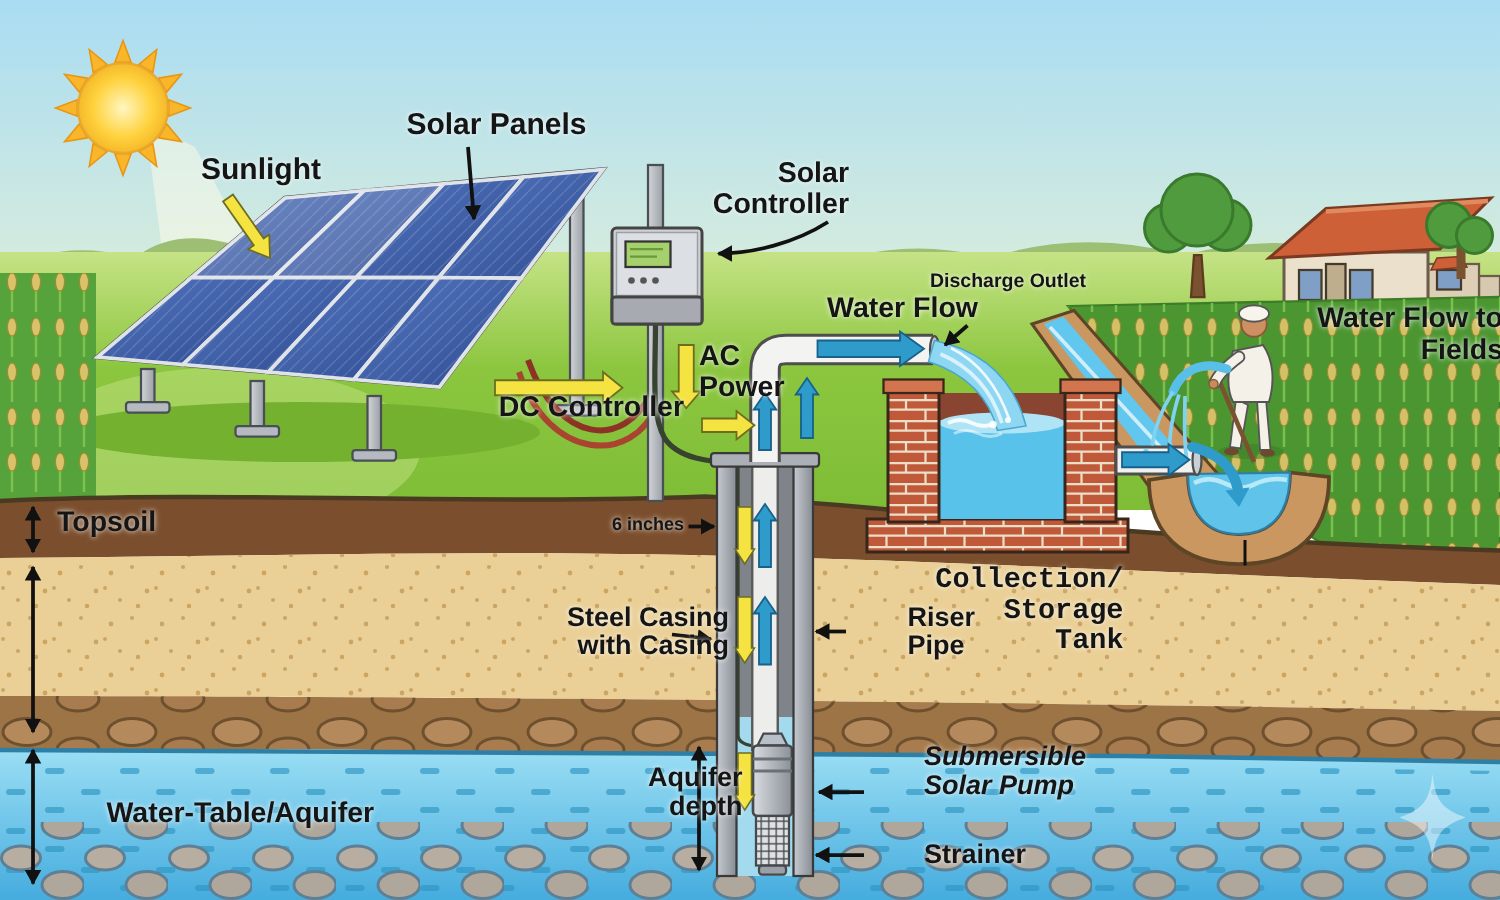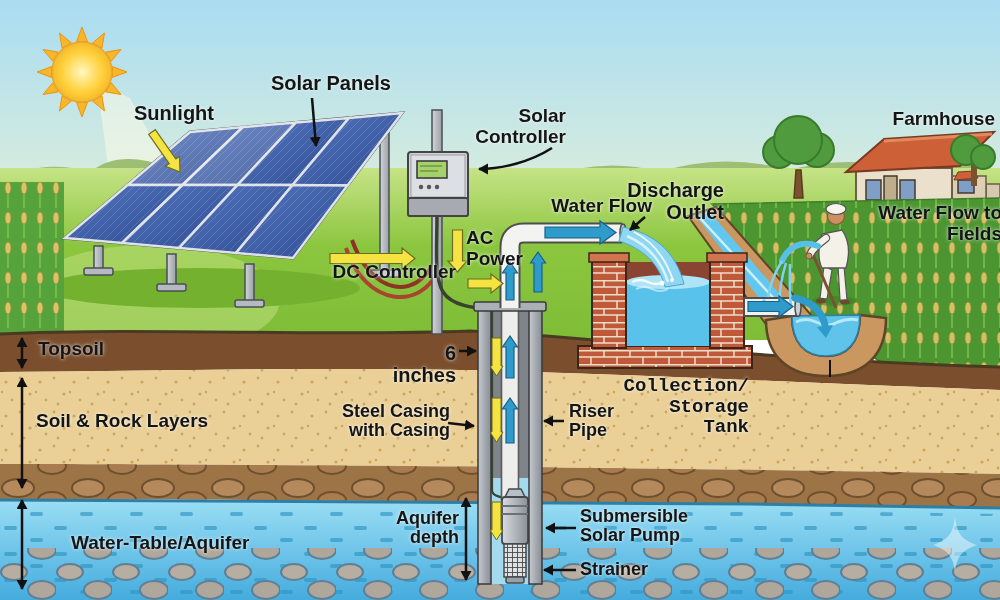--- a/index.html
+++ b/index.html
@@ -3,22 +3,22 @@
 <meta charset="utf-8">
 <style>
   html,body{margin:0;padding:0;background:#fff;}
   #scene{position:relative;width:1000px;height:600px;overflow:hidden;
          font-family:"Liberation Sans","DejaVu Sans",sans-serif;}
   #scene svg.bg{position:absolute;left:0;top:0;}
   .lbl{position:absolute;font-weight:700;color:#151515;line-height:1.08;
        text-shadow:0 0 3px rgba(255,255,255,.65),0 0 5px rgba(255,255,255,.4);
        white-space:normal;}
   .c{text-align:right;} .r{text-align:right;} .l{text-align:left;}
-  .s20{font-size:20px;} .s19{font-size:19px;} .s18{font-size:18px;}
-  .s17{font-size:20px;} .s16{font-size:20px;}
+  .s20{font-size:20px;} .s19{font-size:19px;} .s18{font-size:18px;margin-left:36px;}
+  .s17{font-size:13px;} .s16{font-size:12px;}
 </style>
 </head>
 <body>
 
 <div id="scene">
 
 <svg class="bg" width="1000" height="600" viewBox="0 0 1000 600">
   <defs>
     <linearGradient id="skyGrad" x1="0" y1="0" x2="0" y2="1">
       <stop offset="0" stop-color="#A9DCF2"></stop>
@@ -314,26 +314,24 @@
   <path opacity="0.45" fill="#FFFFFF" d="M955,516 C957,534 961,539 977,545 C961,551 957,556 955,573 C953,556 949,551 933,545 C949,539 953,534 955,516 Z"></path>
 </svg>
 
 <div class="lbl c s20" style="left:94px;top:103px;width:120px;">Sunlight</div>
 <div class="lbl c s20" style="left:236px;top:73px;width:155px;">Solar Panels</div>
 <div class="lbl c s19" style="left:468px;top:106px;width:98px;">Solar Controller</div>
 <div class="lbl c s19" style="left:316px;top:262px;width:140px;">DC Controller</div>
 <div class="lbl l s19" style="left:466px;top:228px;width:64px;">AC Power</div>
 <div class="lbl c s19" style="left:512px;top:196px;width:140px;">Water Flow</div>
 <div class="lbl c s17" style="left:602px;top:180px;width:122px;">Discharge Outlet</div>
-<div class="lbl c s19" style="left:845px;top:109px;width:150px;">Farmhouse</div>
 <div class="lbl c s19" style="left:857px;top:203px;width:145px;">Water Flow to Fields</div>
 <div class="lbl l s19" style="left:38px;top:339px;width:110px;">Topsoil</div>
-<div class="lbl l s19" style="left:36px;top:411px;width:200px;">Soil &amp; Rock Layers</div>
 <div class="lbl r s16" style="left:386px;top:343px;width:70px;">6 inches</div>
 <div class="lbl c s18" style="left:338px;top:402px;width:112px;">Steel Casing with Casing</div>
 <div class="lbl l s18" style="left:569px;top:402px;width:60px;">Riser Pipe</div>
 <div class="lbl c s19" style="left:619px;top:376px;width:130px;font-family:Liberation Mono, monospace;">Collection/ Storage Tank</div>
 <div class="lbl c s18" style="left:377px;top:509px;width:82px;">Aquifer depth</div>
-<div class="lbl l s18" style="left:580px;top:507px;width:120px;">Submersible Solar Pump</div>
+<div class="lbl l s18" style="left:580px;top:495px;width:120px;font-style:italic;">Submersible Solar Pump</div>
 <div class="lbl l s18" style="left:580px;top:560px;width:100px;">Strainer</div>
 <div class="lbl l s19" style="left:34px;top:533px;width:220px;margin-left:37px;">Water-Table/Aquifer</div>
 
 </div>
 
 </body></html>

